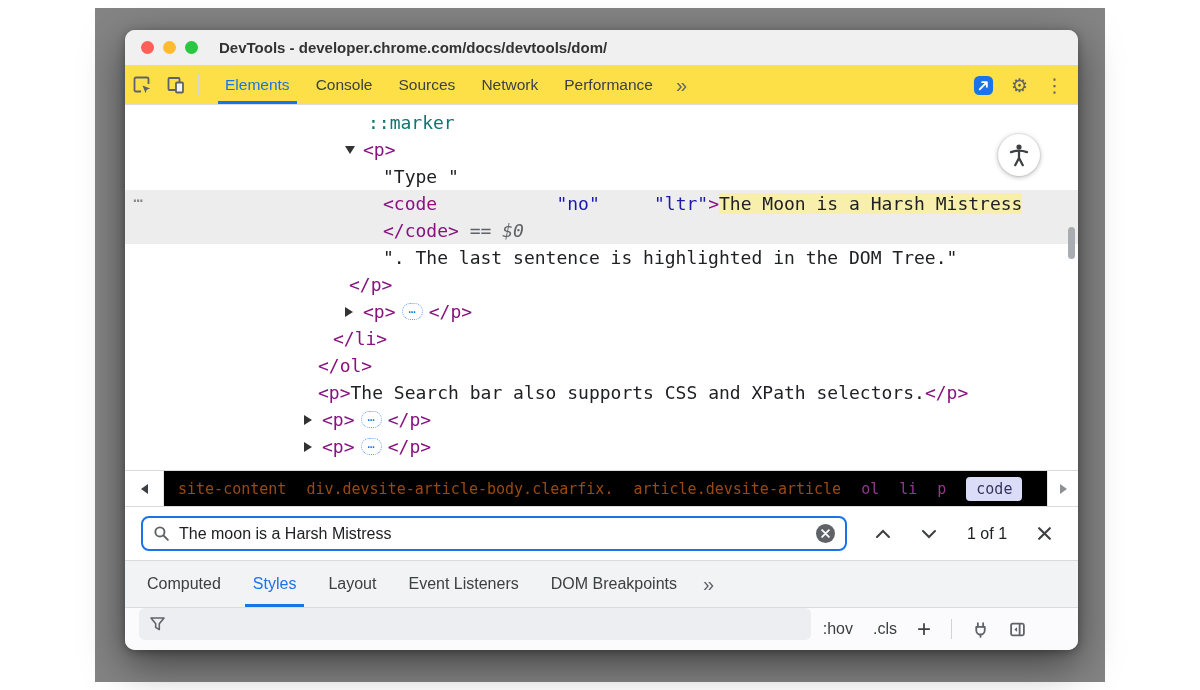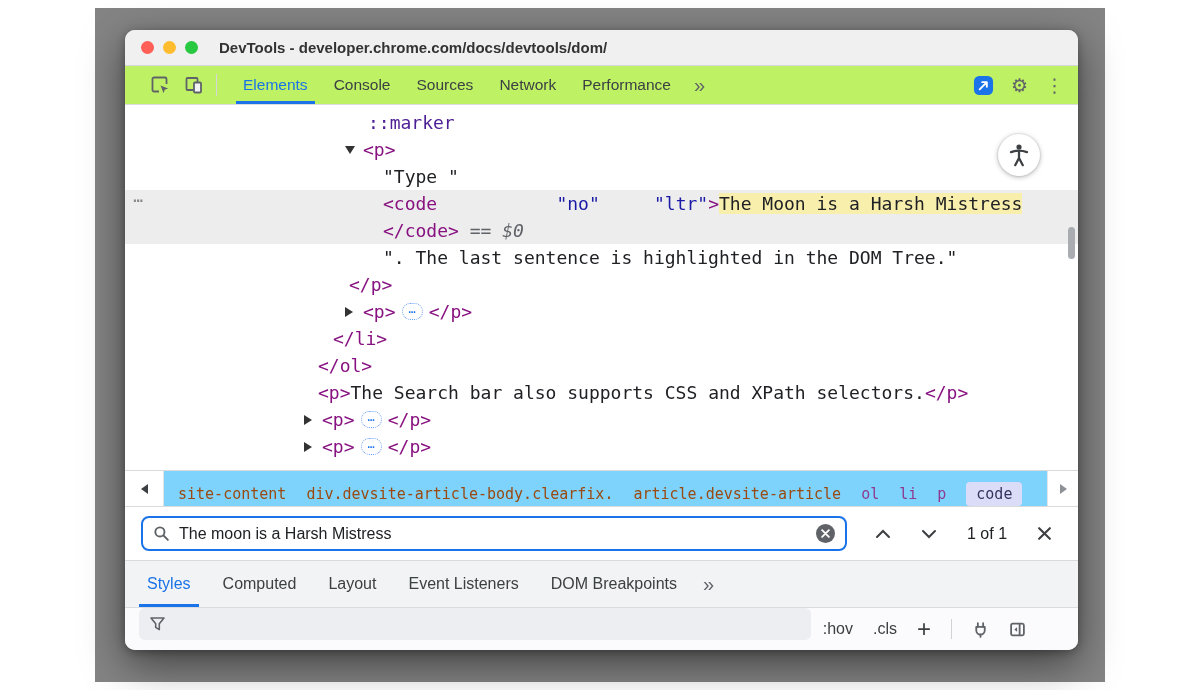--- a/index.html
+++ b/index.html
@@ -13,59 +13,59 @@
           box-shadow:0 14px 40px rgba(0,0,0,.5),0 2px 8px rgba(0,0,0,.3);}
 
   
   .titlebar{flex:0 0 35px;background:#f0f0f1;border-bottom:1px solid #d7d7d7;
             display:flex;align-items:center;padding:0 16px;}
   .light{width:13px;height:13px;border-radius:50%;margin-right:9px;flex:0 0 auto;}
   .light.red{background:#ff5f57;} .light.yellow{background:#febc2e;} .light.green{background:#28c840;}
   .title{margin-left:12px;font-size:15px;font-weight:700;color:#333;white-space:nowrap;}
 
   
-  .toolbar{flex:0 0 38px;background:#bef264;border-bottom:1px solid #dadce0;
-           display:flex;align-items:stretch;padding-left:18px;}
+  .toolbar{flex:0 0 38px;background:#fde047;border-bottom:1px solid #dadce0;
+           display:flex;align-items:stretch;padding-left:0;}
   .icon-btn{width:34px;display:flex;align-items:center;justify-content:center;flex:0 0 auto;}
   .vsep{width:1px;background:#d5d7da;margin:8px 5px;flex:0 0 auto;}
   .tabs{display:flex;align-items:stretch;margin-left:8px;}
   .tab{padding:0 13px;display:flex;align-items:center;font-size:15.5px;color:#3c4043;position:relative;white-space:nowrap;}
   .tab.active{color:#1a73e8;}
   .tab.active::after{content:"";position:absolute;left:6px;right:6px;bottom:0;height:3px;background:#1a73e8;}
   .more-tabs{font-size:20px;color:#5f6368;display:flex;align-items:center;padding:0 10px;}
   .right-icons{margin-left:auto;display:flex;align-items:center;gap:17px;padding-right:14px;}
   .gear{font-size:19px;color:#5f6368;line-height:1;}
   .kebab{font-size:19px;color:#5f6368;line-height:1;}
 
   
   .dom-panel{flex:1 1 auto;position:relative;background:#fff;overflow:hidden;
              font-family:"DejaVu Sans Mono",monospace;font-size:18px;color:#202124;padding-top:4px;}
   .t-row{height:27px;display:flex;align-items:center;position:relative;}
   .t-row span{white-space:pre;}
   .t-row.selected{background:#ededed;}
   .tk-tag{color:#881280;} .tk-attr{color:#994500;margin-top:42px;} .tk-val{color:#1a1aa6;}
-  .tk-text{color:#202124;} .tk-pseudo{color:#4c1d95;text-align:right;}
+  .tk-text{color:#202124;} .tk-pseudo{color:#0f766e;text-align:right;}
   .tk-dim{color:#5f6368;} .tk-dollar{color:#5f6368;font-style:italic;}
   .hl-yellow{background:#f9efad;}
   .arrow{display:inline-flex;width:18px;justify-content:flex-start;align-items:center;flex:0 0 18px;}
   .tri-down{width:0;height:0;border-left:5.5px solid transparent;border-right:5.5px solid transparent;
             border-top:8px solid #333;}
   .tri-right{width:0;height:0;border-top:5.5px solid transparent;border-bottom:5.5px solid transparent;
              border-left:8px solid #333;}
   .pill{display:inline-flex;align-items:center;justify-content:center;
         border:1px dotted #669df6;border-radius:9px;color:#1a73e8;background:#fff;
         font-size:12px;line-height:12px;height:15px;padding:0 6px;margin:0 6px;}
   .gutter-dots{position:absolute;left:8px;top:0;color:#8a8a8a;font-size:17px;letter-spacing:1px;}
   .a11y{position:absolute;top:29px;right:38px;width:42px;height:42px;border-radius:50%;background:#fff;
         display:flex;align-items:center;justify-content:center;
         box-shadow:0 1px 5px rgba(0,0,0,.3),0 0 0 1px rgba(0,0,0,.05);}
   .scroll-thumb{position:absolute;right:3px;top:122px;width:7px;height:32px;background:#a9adb2;border-radius:4px;}
 
   
-  .breadcrumbs{flex:0 0 35px;display:flex;align-items:flex-end;background:#7dd3fc;
+  .breadcrumbs{flex:0 0 35px;display:flex;align-items:center;background:#000000;
                border-top:1px solid #d9dadc;border-bottom:1px solid #d9dadc;
                font-family:"DejaVu Sans Mono",monospace;font-size:15px;overflow:hidden;}
   .bc-nav{width:38px;align-self:stretch;display:flex;align-items:center;justify-content:center;
           border-right:1px solid #e3e4e6;flex:0 0 auto;background:#fff;}
   .bc-nav.right{margin-left:auto;border-right:none;border-left:1px solid #e3e4e6;width:30px;}
   .tri-left-sm{width:0;height:0;border-top:5px solid transparent;border-bottom:5px solid transparent;border-right:7px solid #3c4043;}
   .tri-right-sm{width:0;height:0;border-top:5px solid transparent;border-bottom:5px solid transparent;border-left:7px solid #8d9196;}
   .bc-items{display:flex;align-items:center;gap:20px;margin-left:14px;white-space:nowrap;}
   .bc-class{color:#9a4a10;} .bc-tag{color:#8f3a8f;}
   .bc-sel{background:#dbdcf7;color:#33335e;padding:3px 10px;border-radius:4px;}
@@ -272,22 +272,22 @@
           <path d="M2 2 L8 8 L14 2" stroke="#3c4043" stroke-width="2" fill="none" stroke-linecap="round"></path>
         </svg>
         <span class="count">1 of 1</span>
         <svg width="15" height="15" viewBox="0 0 14 14">
           <path d="M2 2 L12 12 M12 2 L2 12" stroke="#3c4043" stroke-width="2" stroke-linecap="round"></path>
         </svg>
       </div>
     </div>
 
     <div class="panel-tabs">
+      <div class="ptab">Computed</div>
       <div class="ptab active">Styles</div>
-      <div class="ptab">Computed</div>
       <div class="ptab">Layout</div>
       <div class="ptab">Event Listeners</div>
       <div class="ptab">DOM Breakpoints</div>
       <div class="more-tabs">»</div>
     </div>
 
     <div class="filter-row">
       <div class="filter-box">
         <svg width="15" height="14" viewBox="0 0 15 14">
           <path d="M1 1 h13 L9.3 6.8 V12.6 L5.7 10.4 V6.8 Z" fill="none" stroke="#5f6368" stroke-width="1.6" stroke-linejoin="round"></path>

